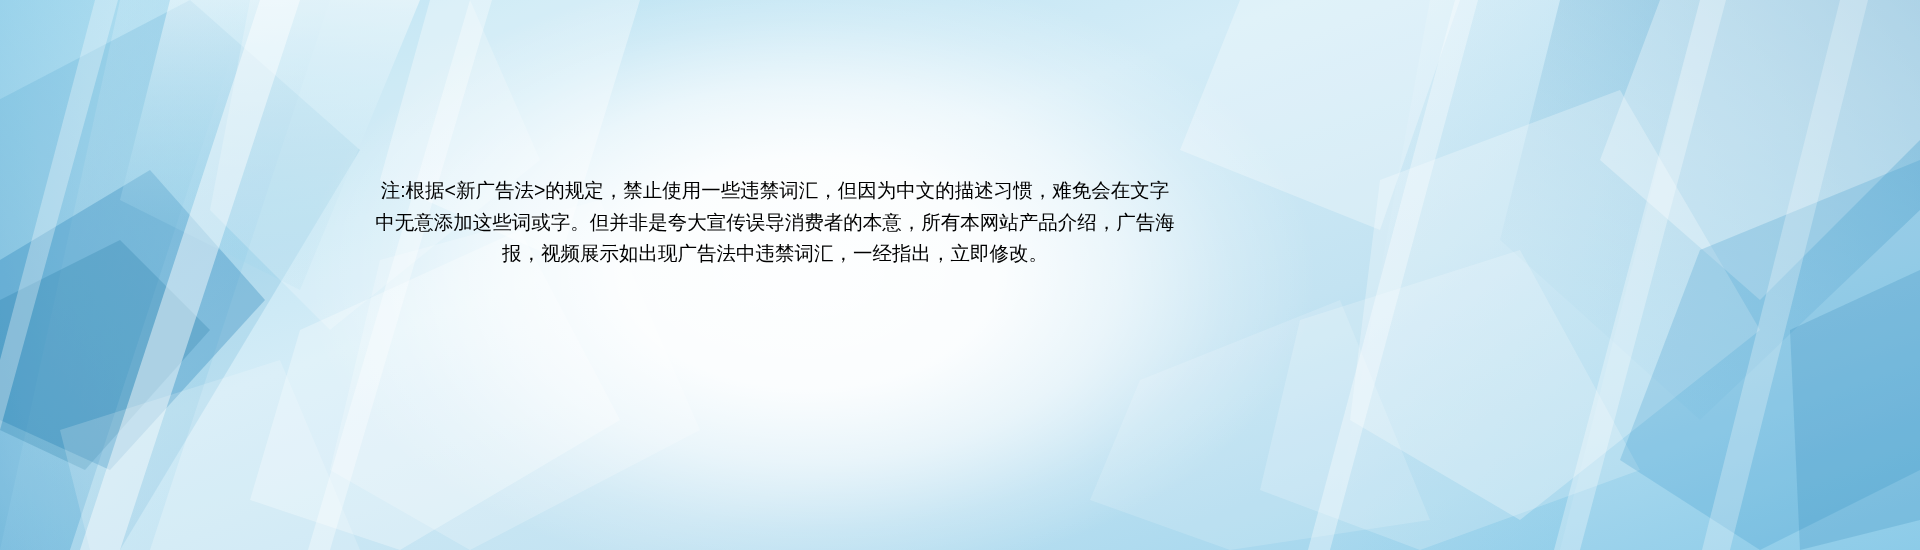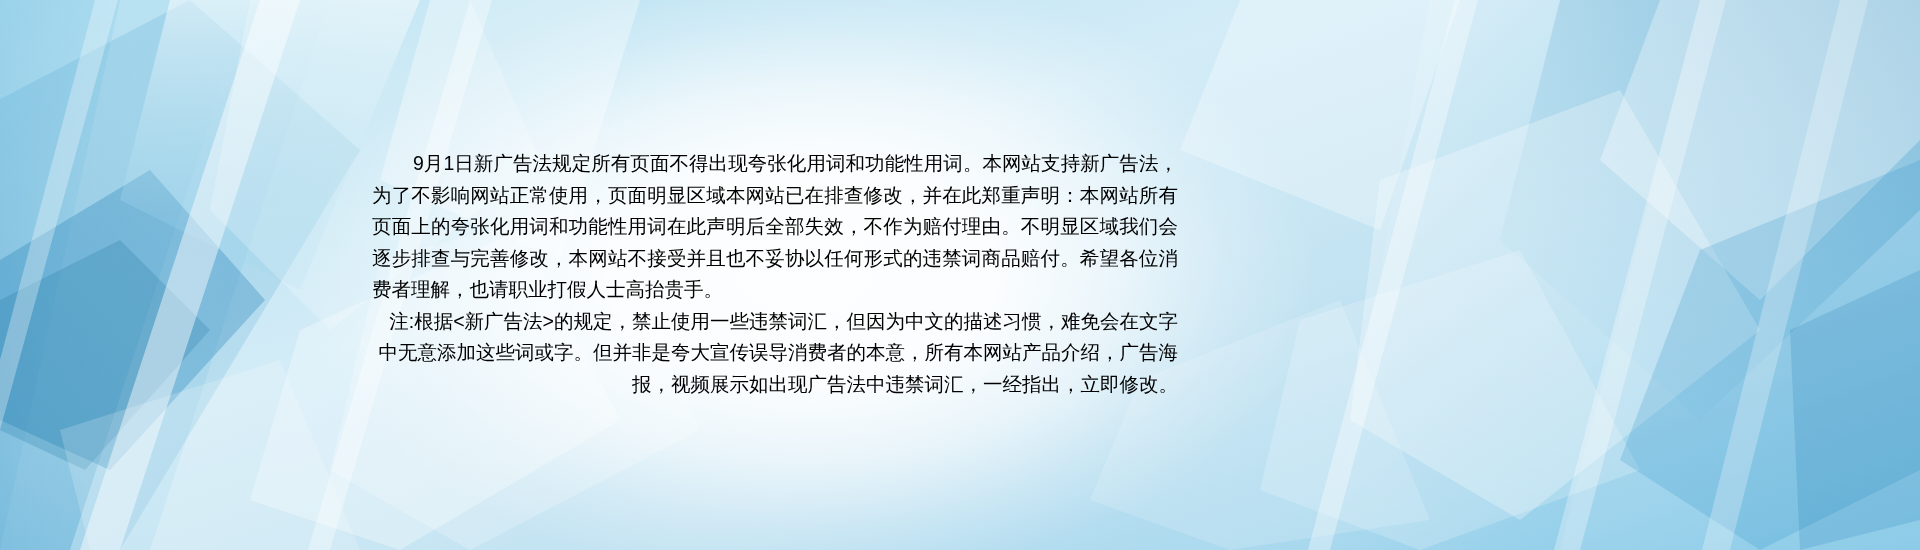--- a/index.html
+++ b/index.html
@@ -65,21 +65,21 @@
     top: 148px;
     width: 806px;
     color: #000000;
     font-size: 19.5px;
     line-height: 31.5px;
     text-align: justify;
     text-justify: inter-ideograph;
   }
   .copy p { margin: 0; }
   .copy p.indent { text-indent: 2.1em; }
-  .copy p.note { text-align: right; }
+  .copy p.note { text-align: center; margin-top: 27px; }
 </style>
 </head>
 <body>
 
 <div id="banner">
 
   <div class="facets">
     <svg viewBox="0 0 1920 550" preserveAspectRatio="none" xmlns="http://www.w3.org/2000/svg">
       <defs>
         <linearGradient id="g1" x1="0" y1="0" x2="1" y2="1">
@@ -130,18 +130,17 @@
       <polygon points="1840,0 1868,0 1730,550 1702,550" fill="#ffffff" opacity="0.26"></polygon>
       <polygon points="95,0 118,0 0,430 0,360" fill="#ffffff" opacity="0.30"></polygon>
     </svg>
   </div>
 
   <div class="glow"></div>
 
   <div class="content">
 
     <div class="copy">
-      <p class="indent">9月1日新广告法规定所有页面不得出现夸张化用词和功能性用词。本网站支持新广告法，为了不影响网站正常使用，页面明显区域本网站已在排查修改，并在此郑重声明：本网站所有页面上的夸张化用词和功能性用词在此声明后全部失效，不作为赔付理由。不明显区域我们会逐步排查与完善修改，本网站不接受并且也不妥协以任何形式的违禁词商品赔付。希望各位消费者理解，也请职业打假人士高抬贵手。</p>
       <p class="note">注:根据&lt;新广告法&gt;的规定，禁止使用一些违禁词汇，但因为中文的描述习惯，难免会在文字中无意添加这些词或字。但并非是夸大宣传误导消费者的本意，所有本网站产品介绍，广告海报，视频展示如出现广告法中违禁词汇，一经指出，立即修改。</p>
     </div>
   </div>
 
 </div>
 
 </body></html>

